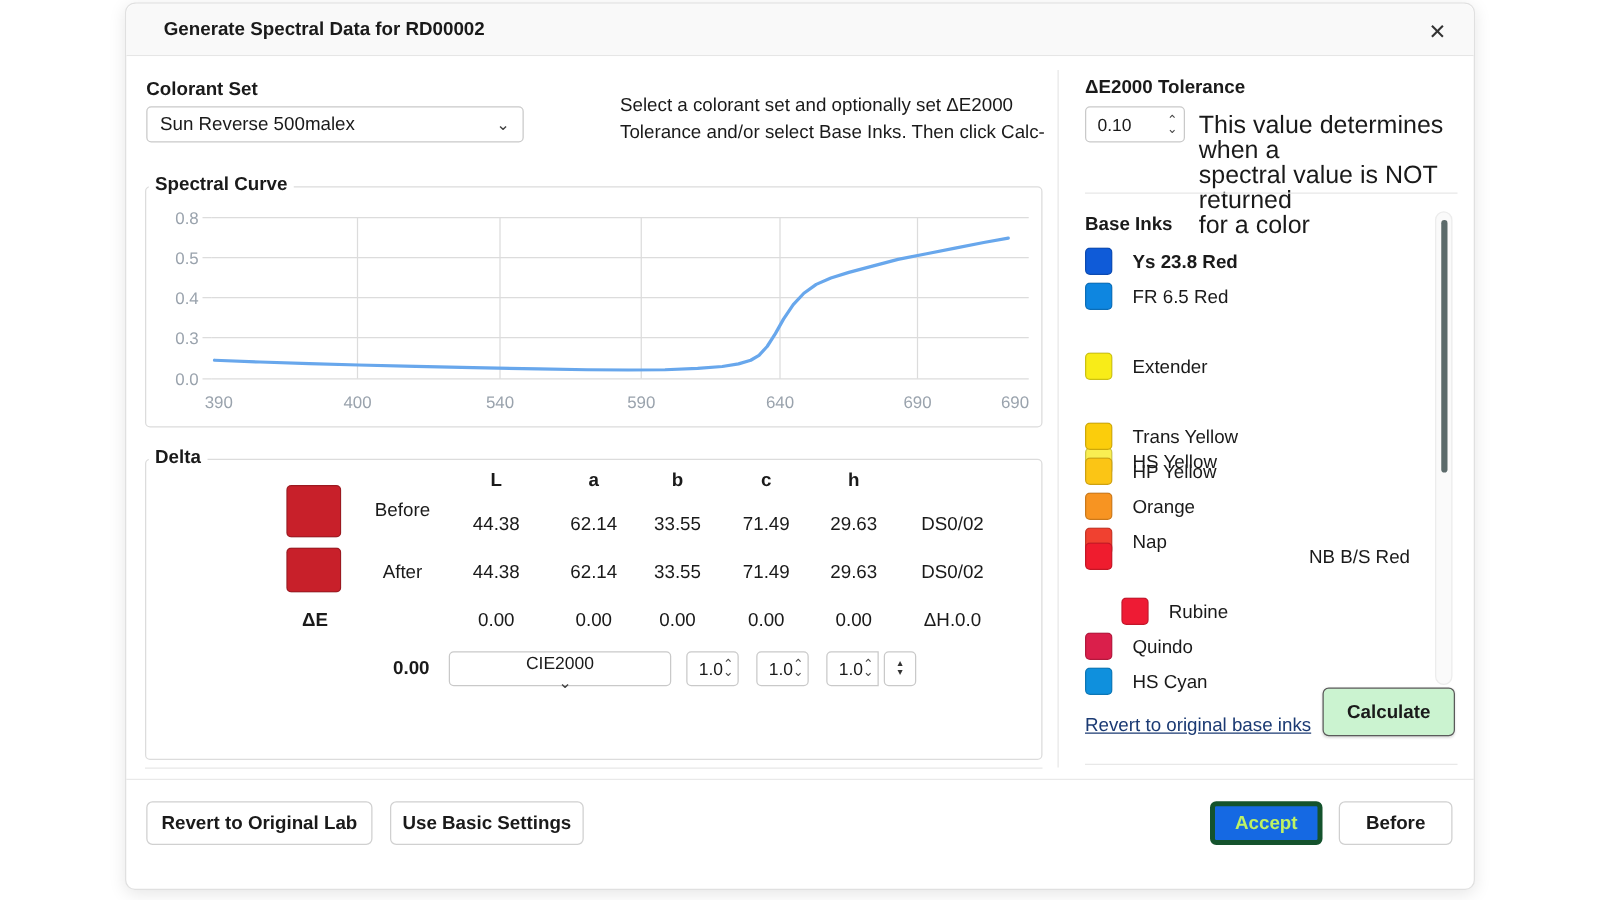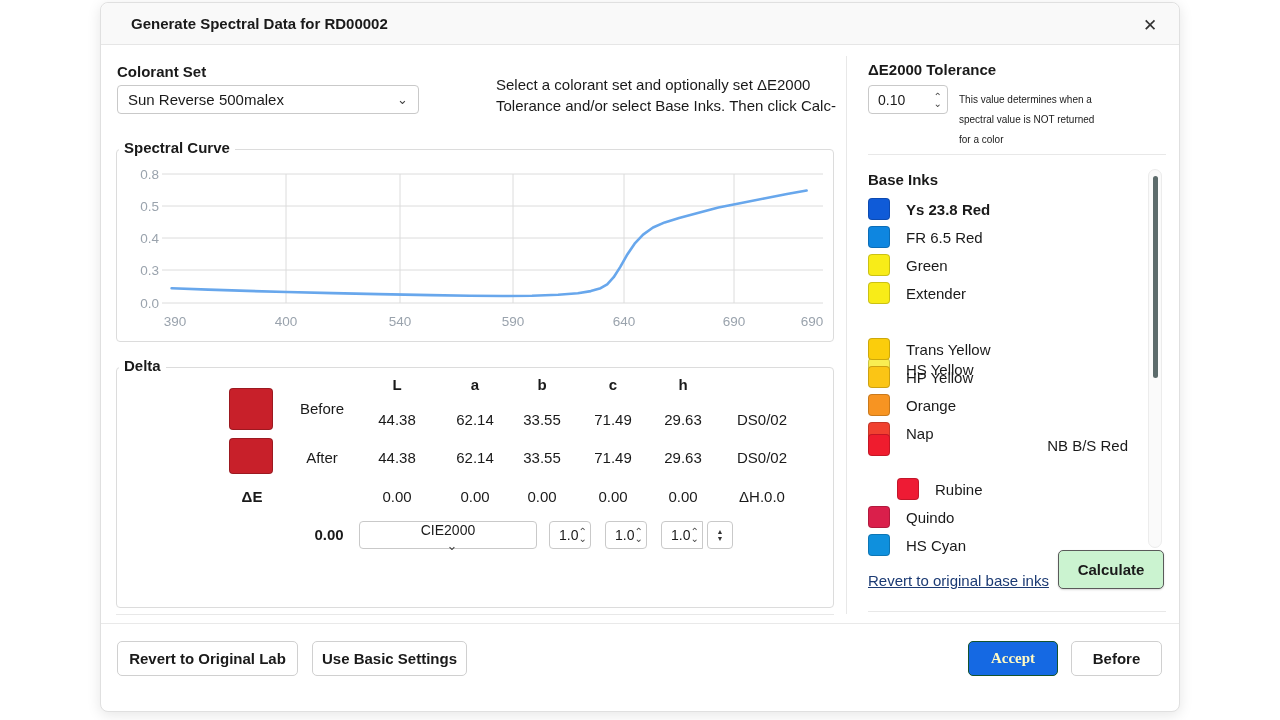--- a/index.html
+++ b/index.html
@@ -45,42 +45,42 @@
 
   .spinner { position:absolute; height:28px; border:1px solid #c9c9c9; border-radius:4px;
              background:#fff; display:flex; align-items:center;
              justify-content:space-between; padding:0 5px 0 9px; font-size:14px; }
   .spin-arrows { display:flex; flex-direction:column; align-items:center;
                  font-size:10px; line-height:7px; color:#444; }
   .tri-arrows { display:flex; flex-direction:column; align-items:center;
                 font-size:7px; line-height:7px; color:#333; }
 
   
-  .help-text { position:absolute; left:858px; top:87px; font-size:10px; line-height:20px; }
+  .help-text { position:absolute; left:858px; top:87px; font-size:20px; line-height:20px; }
   .ink-list { position:absolute; left:767px; top:192px; width:270px; height:368px; }
   .ink-row { position:absolute; left:0; height:28px; width:260px; display:flex; align-items:center; cursor:pointer; }
   .ink-swatch { width:22px; height:22px; border-radius:4px; border:1px solid rgba(0,0,0,0.18);
                 flex:0 0 22px; }
   .ink-name { margin-left:16px; font-size:15px; }
   .ink-bold { font-weight:700; }
 
   .scrollbar { position:absolute; left:1047px; top:166px; width:14px; height:379px;
                background:#fafafa; border:1px solid #ececec; border-radius:7px; }
   .scroll-thumb { position:absolute; left:4px; top:6px; width:5px; height:202px;
                   background:#5c6b6b; border-radius:3px; }
 
   .link { position:absolute; left:767px; top:569px; font-size:15px; color:#1b3a73;
           text-decoration:underline; cursor:pointer; }
 
   .btn { position:absolute; height:35px; background:#fff; border:1px solid #d0d0d0;
          border-radius:5px; font-size:15px; font-weight:600; font-family:inherit;
          display:flex; align-items:center; justify-content:center; cursor:pointer; color:#1a1a1a; }
   .btn-calc { left:957px; top:547px; width:106px; height:39px; background:#cbf3d0;
               border:1px solid #5a5a5a; font-weight:700; box-shadow:0 1px 2px rgba(0,0,0,0.15); }
-  .btn-accept { background:#1569e3; border:1px solid #14532d; color:#fef9c3;font-family:Liberation Serif, serif; }
+  .btn-accept { background:#1569e3; border:4px solid #14532d; color:#bef264; }
 
   .footer-sep { position:absolute; left:0; top:620px; width:100%; height:1px; background:#e9e9e9; }
 
   svg text { font-family:"Liberation Sans", sans-serif; }
 </style>
 </head>
 <body>
 
 <div class="dialog">
 
@@ -225,24 +225,20 @@
   <span class="sect-label" style="left:767px; top:168px;">Base Inks</span>
   <div class="ink-list" id="ink-list">
       <div class="ink-row" style="top: 0px;">
         <span class="ink-swatch" style="background: rgb(15, 91, 216);"></span>
         <span class="ink-name ink-bold">Ys 23.8 Red</span>
       </div>
       <div class="ink-row" style="top: 28px;">
         <span class="ink-swatch" style="background: rgb(14, 134, 224);"></span>
         <span class="ink-name">FR 6.5 Red</span>
       </div>
-      <div class="ink-row" style="top: 56px;">
-        <span class="ink-swatch" style="background: rgb(248, 236, 24);"></span>
-        <span class="ink-name">Green</span>
-      </div>
       <div class="ink-row" style="top: 84px;">
         <span class="ink-swatch" style="background: rgb(248, 236, 24);"></span>
         <span class="ink-name">Extender</span>
       </div>
       <div class="ink-row" style="top: 112px; margin-top: 48px;">
         <span class="ink-swatch" style="background: rgb(249, 238, 82);"></span>
         <span class="ink-name">HS Yellow</span>
       </div>
       <div class="ink-row" style="top: 140px;">
         <span class="ink-swatch" style="background: rgb(251, 205, 12);"></span>

